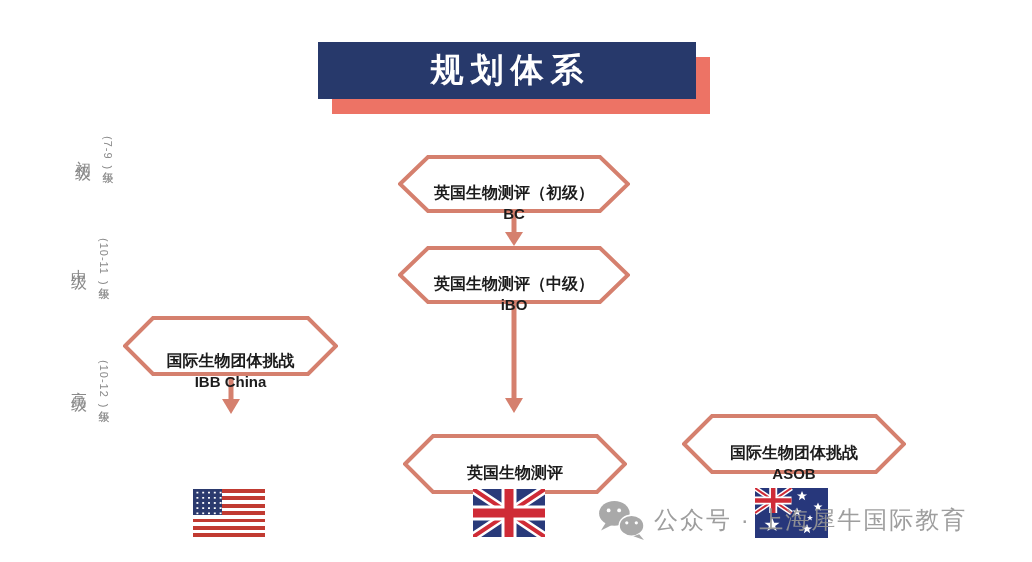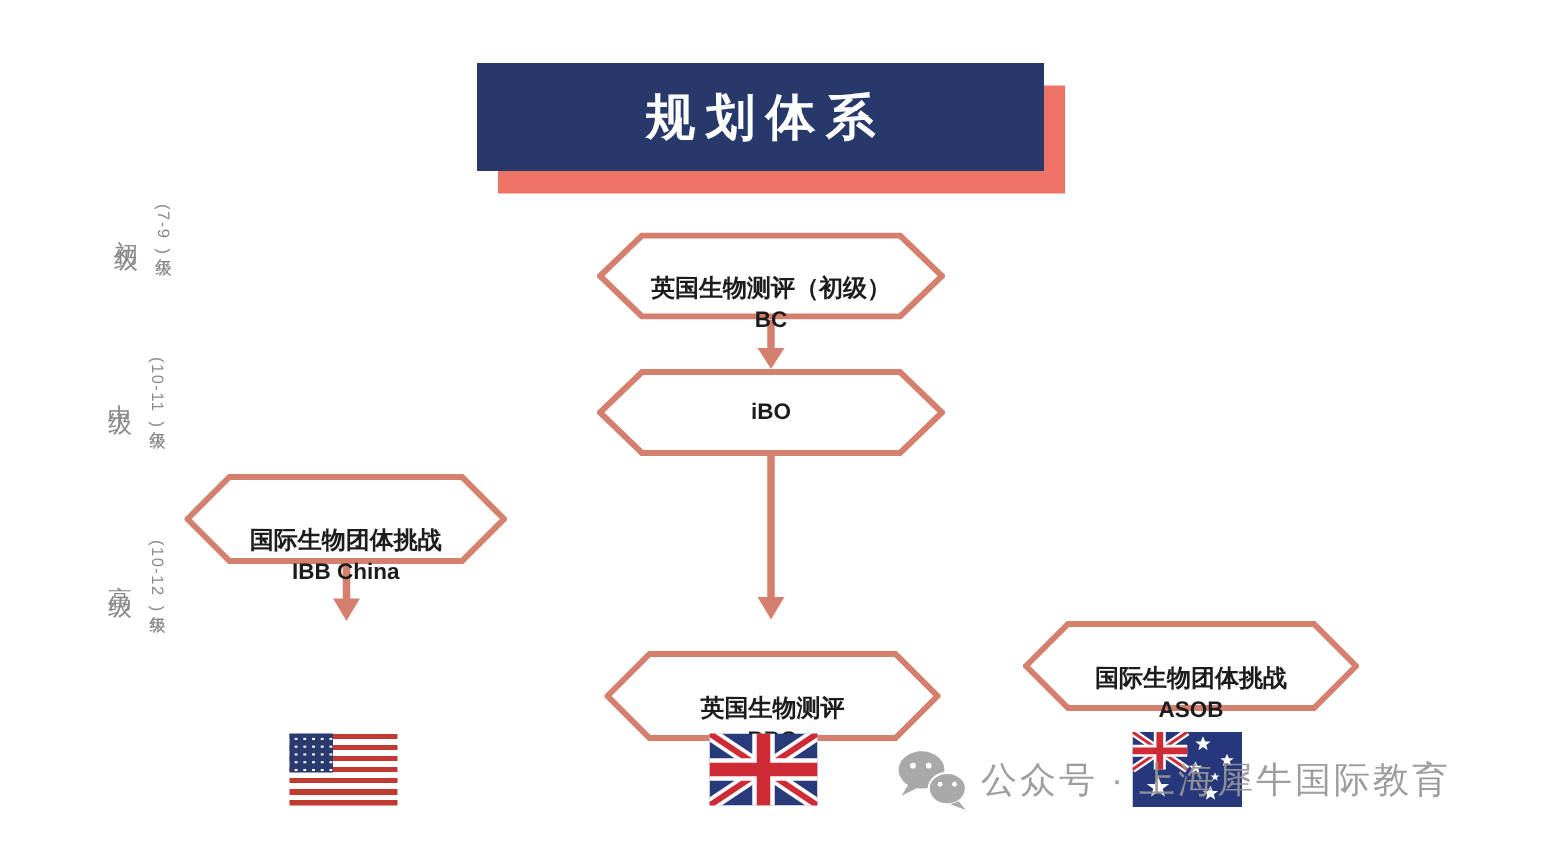--- a/index.html
+++ b/index.html
@@ -1,21 +1,21 @@
 <!DOCTYPE html>
 <html><head>
 <meta charset="utf-8">
 <style>
   html,body{margin:0;padding:0;background:#fff;}
   #stage{
     position:relative;width:1032px;height:562px;overflow:hidden;background:#ffffff;
     font-family:"Liberation Sans","DejaVu Sans",sans-serif;
   }
   
-  .title-wrap{position:absolute;left:318px;top:42px;width:378px;height:72px;}
+  .title-wrap{position:absolute;left:318px;top:42px;width:378px;height:57px;}
   .title-shadow{position:absolute;left:14px;top:15px;width:100%;height:100%;background:#ed7365;}
   .title-box{
     position:absolute;left:0;top:0;width:100%;height:100%;background:#27396b;
     display:flex;align-items:center;justify-content:center;
   }
   .title-box span{color:#ffffff;font-size:33px;font-weight:bold;letter-spacing:7px;text-indent:7px;}
   
   .level{position:absolute;display:flex;align-items:center;gap:7px;color:#8a8a8a;}
   .level .lv-name{writing-mode:vertical-rl;font-size:16px;letter-spacing:6px;}
   .level .lv-grades{writing-mode:vertical-rl;font-size:11px;letter-spacing:1px;}
@@ -90,20 +90,21 @@
       <div class="l1">英国生物测评（初级）</div>
       <div class="l2">BC</div>
     </div>
   </div>
 
   <div class="hex" id="node-ibo">
     <svg width="232" height="58">
       <polygon points="2,29 30,2 202,2 230,29 202,56 30,56" fill="#ffffff" stroke="#d5806e" stroke-width="4"></polygon>
     </svg>
     <div class="hex-text">
+      <div class="l1">英国生物测评（中级）</div>
       <div class="l2">iBO</div>
     </div>
   </div>
 
   <div class="hex" id="node-ibb">
     <svg width="215" height="60">
       <polygon points="2,30 30,2 185,2 213,30 185,58 30,58" fill="#ffffff" stroke="#d5806e" stroke-width="4"></polygon>
     </svg>
     <div class="hex-text">
       <div class="l1">国际生物团体挑战</div>

